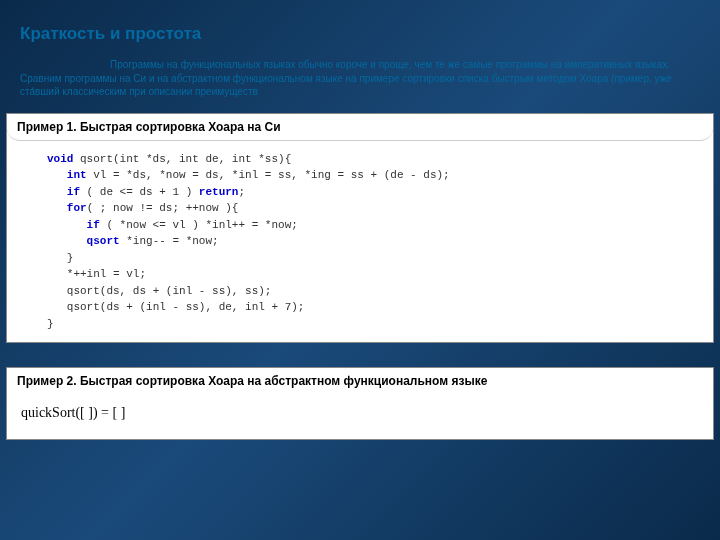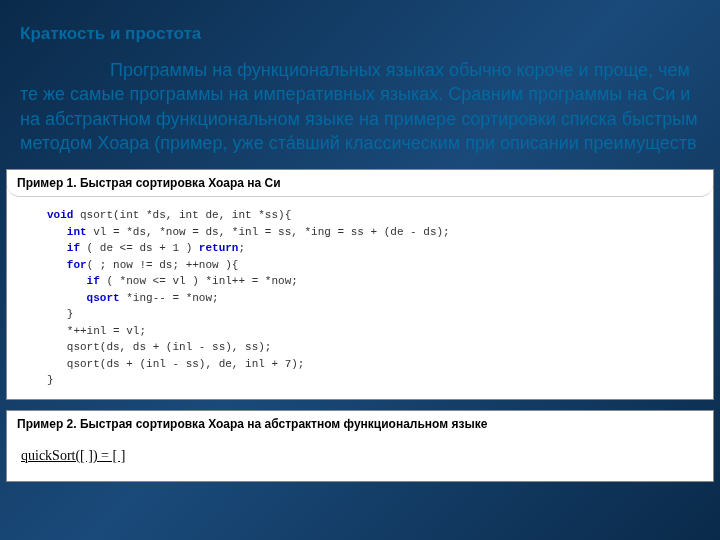--- a/index.html
+++ b/index.html
@@ -14,21 +14,21 @@
   .header {
     padding: 24px 20px 8px 20px;
     color: #0369a1;
   }
   .title {
     font-size: 17px;
     font-weight: bold;
     margin-bottom: 14px;
   }
   .intro {
-    font-size: 18px;
+    font-size: 10px;
     line-height: 1.35;
     text-indent: 90px;
   }
   .code-panel {
     background: white;
     margin: 6px 6px 0 6px;
     border: 1px solid #888;
     font-size: 12px;
   }
   .panel-header {
@@ -42,35 +42,34 @@
     padding: 10px 14px 10px 40px;
     font-family: 'Courier New', monospace;
     font-size: 11px;
     line-height: 1.5;
     white-space: pre;
     color: #333;
   }
   .kw { color: #0000cc; font-weight: bold; margin-top: 32px; }
   .math-panel {
     background: white;
-    margin: 10px 6px 0 6px;
+    margin: 24px 6px 0 6px;
     border: 1px solid #888;
   }
   .math-header {
     font-weight: bold;
     padding: 6px 10px;
     font-family: Arial, sans-serif;
     font-size: 12px;
   }
   .math-body {
     padding: 6px 14px 12px 14px;
     font-family: 'Times New Roman', serif;
     font-size: 14px;
     line-height: 1.9;
-    text-decoration: underline;
   }
   .math-body .it { font-style: italic; }
 </style>
 </head>
 <body>
 
 <div class="header">
   <div class="title">Краткость и простота</div>
   <div class="intro">Программы на функциональных языках обычно короче и проще, чем те же самые программы на императивных языках. Сравним программы на Си и на абстрактном функциональном языке на примере сортировки списка быстрым методом Хоара (пример, уже ста́вший классическим при описании преимуществ</div>
 </div>

